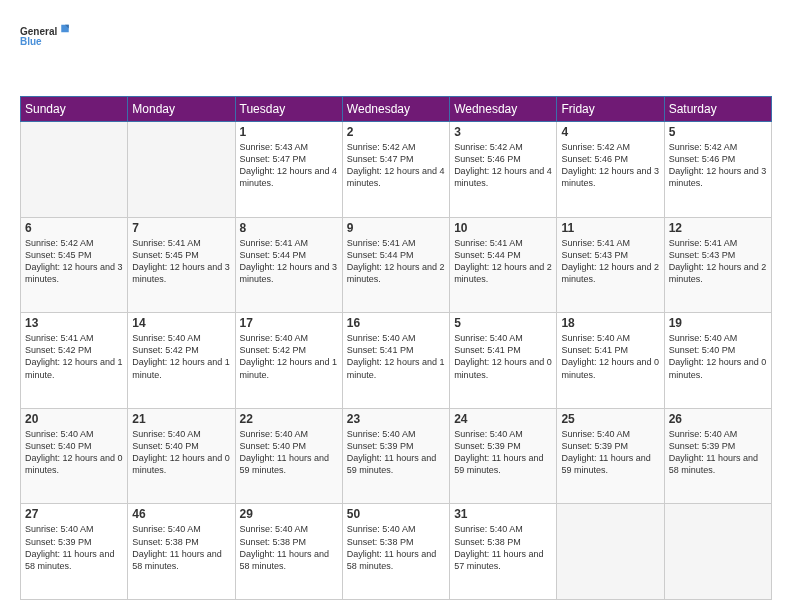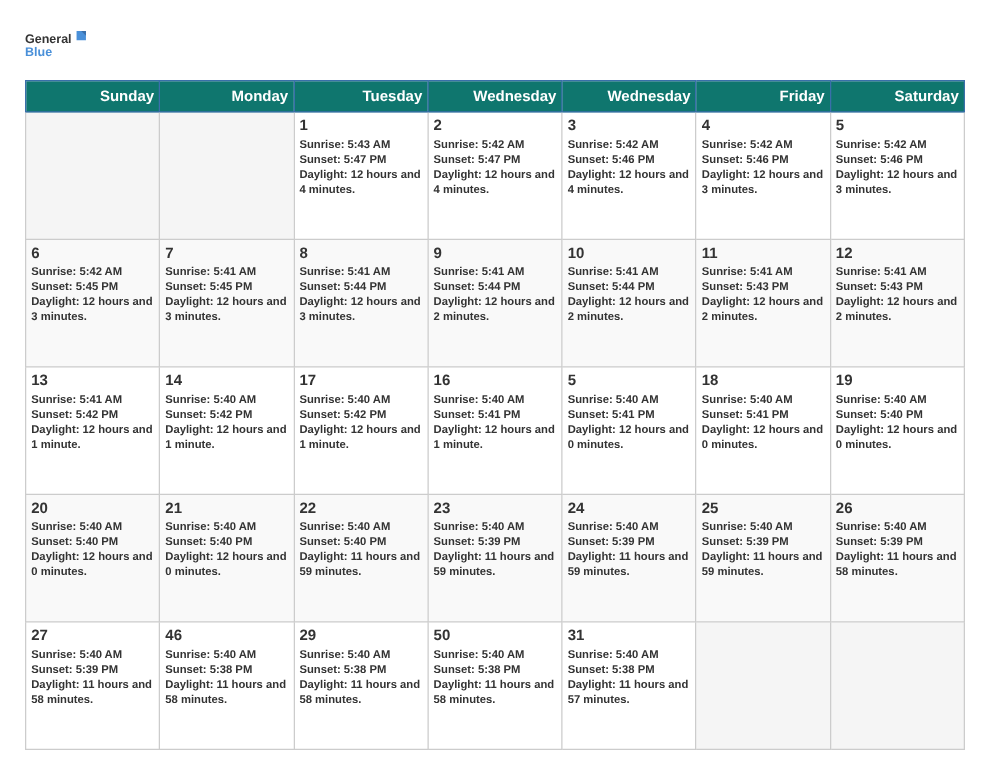--- a/index.html
+++ b/index.html
@@ -9,20 +9,21 @@
       width: 792px;
       height: 612px;
       overflow: hidden;
     }
     .page {
       width: 792px;
       height: 612px;
       padding: 16px 20px 12px 20px;
       display: flex;
       flex-direction: column;
+      gap: 32px;
     }
     .header {
       display: flex;
       justify-content: space-between;
       align-items: flex-start;
       margin-bottom: 8px;
     }
     .logo {
       display: flex;
       align-items: center;
@@ -43,26 +44,26 @@
       margin-top: 2px;
     }
     .calendar {
       flex: 1;
       border: 1px solid #ccc;
       border-collapse: collapse;
       width: 100%;
       table-layout: fixed;
     }
     .calendar th {
-      background: #0f766e;
+      background: #701a75;
       color: #fff;
       font-size: 12px;
-      font-weight: bold;
+      font-weight: normal;
       padding: 5px 4px;
-      text-align: right;
+      text-align: left;
       border: 1px solid #3a6faa;
     }
     .calendar td {
       border: 1px solid #ccc;
       vertical-align: top;
       padding: 3px 4px;
       font-size: 9.5px;
       color: #333;
       background: #fff;
       height: 88px;
@@ -77,21 +78,20 @@
       font-size: 12px;
       font-weight: bold;
       color: #333;
       display: block;
       margin-bottom: 2px;
     }
     .cell-text {
       font-size: 9px;
       line-height: 1.35;
       color: #333;
-      font-weight: bold;
     }
     .row-even td { background: #f0f0f0; }
   </style>
 </head>
 <body>
 
 <div class="page">
   <div class="header">
     <div class="logo">
   <svg width="50" height="40" viewBox="0 0 80 40">

